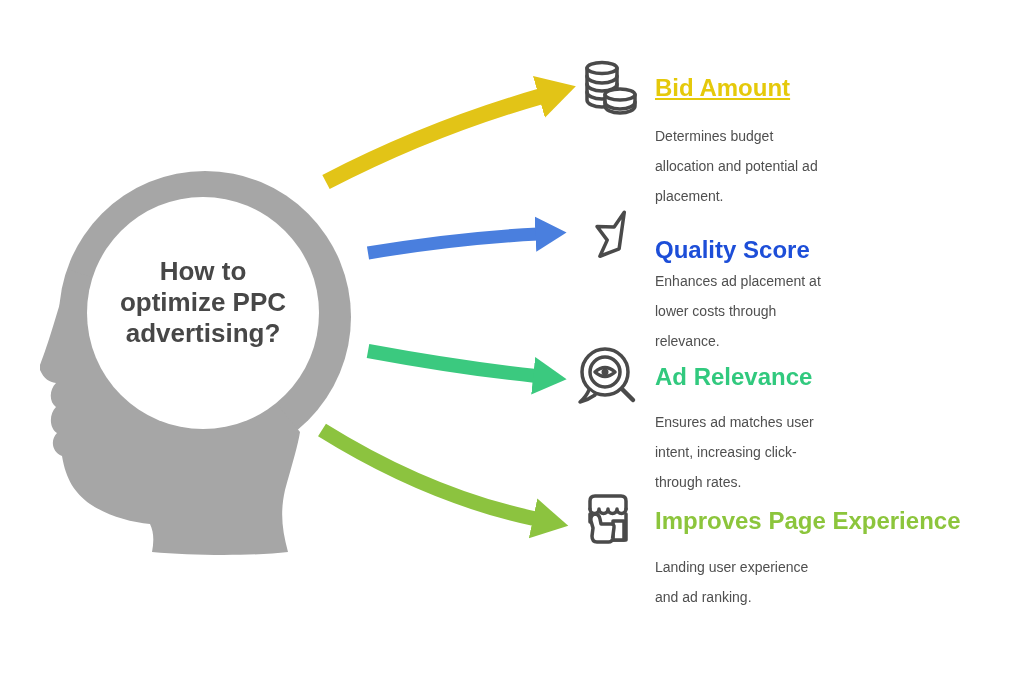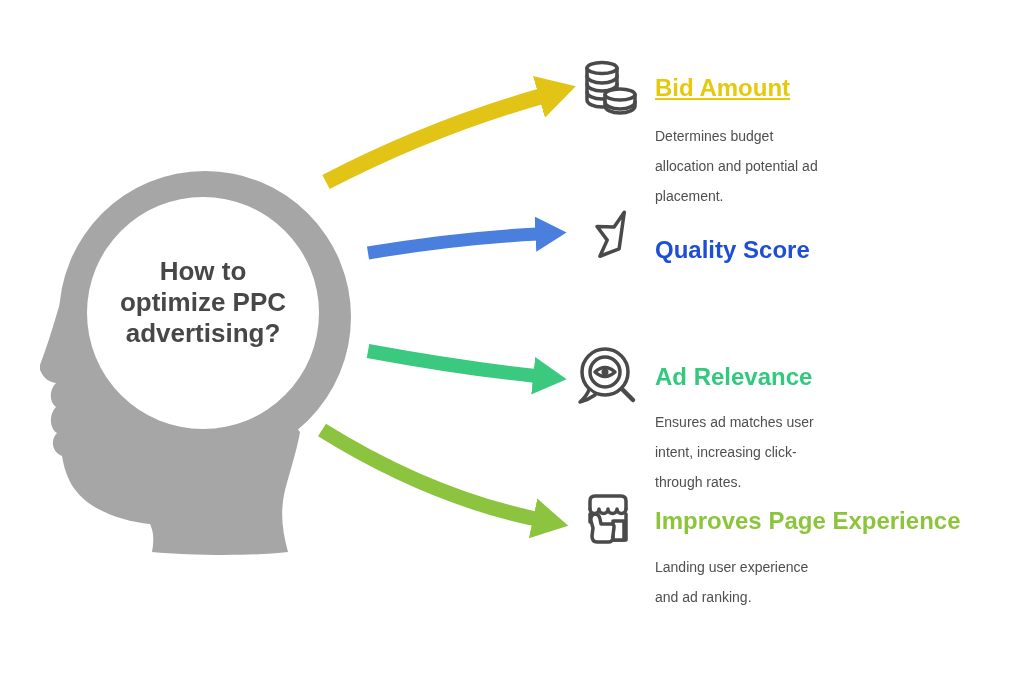--- a/index.html
+++ b/index.html
@@ -97,20 +97,23 @@
   <div class="abs item-desc" style="top: 121px; color: rgb(79, 79, 79);">Determines budget
 allocation and potential ad
 placement.</div>
 
   <svg class="abs icon-svg" style="left:590px; top:207px; width:52px; height:58px;" viewBox="0 0 52 58" aria-hidden="true">
     <g fill="none" stroke-width="3.5" stroke-linecap="round" stroke-linejoin="round" stroke="#4A4A4A">
       <path d="M31 4 L23 20 L6 22 L18 34 L13 51 L31 41 Z" transform="rotate(8 24 28)"></path>
     </g>
   </svg>
   <div class="abs item-title" style="top: 218px; color: #1d4ed8; margin-top: 17px;">Quality Score</div>
+  <div class="abs item-desc" style="top: 266px; color: rgb(79, 79, 79);">Enhances ad placement at
+lower costs through
+relevance.</div>
 
   <svg class="abs icon-svg" style="left:576px; top:344px;" viewBox="0 0 64 64" aria-hidden="true">
     <g fill="none" stroke-width="3.5" stroke-linecap="round" stroke-linejoin="round" stroke="#4A4A4A">
       <circle cx="29" cy="28" r="23"></circle>
       <path d="M13 46 Q10 53 4 58 Q12 56 19 51" fill="#ffffff"></path>
       <circle cx="29" cy="28" r="15" fill="#ffffff"></circle>
       <path d="M19 28 Q29 19 39 28 Q29 37 19 28 Z"></path>
       <circle cx="29" cy="28" r="3.5" stroke="none" fill="#4A4A4A"></circle>
       <path d="M46 45 L57 56" stroke-width="4.5"></path>
     </g>

